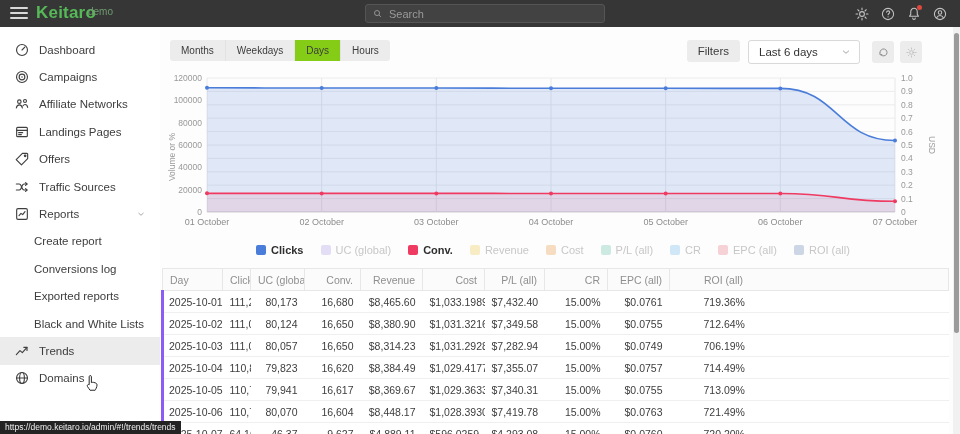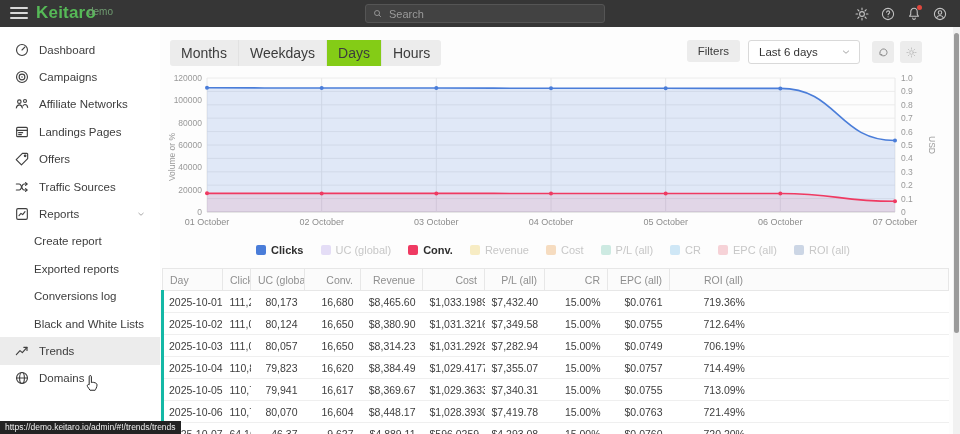--- a/index.html
+++ b/index.html
@@ -31,21 +31,21 @@
   .side-item .ic svg { width:16px; height:16px; stroke:#3f3f3f; fill:none; stroke-width:1.7; stroke-linecap:round; stroke-linejoin:round; }
   .side-item .chev { position:absolute; right:14px; top:9px; }
   .side-item .chev svg { width:10px; height:10px; stroke:#8a8a8a; fill:none; stroke-width:1.8; }
   .cursor-glyph { position:absolute; left:83px; top:374px; width:16px; height:18px; z-index:40; pointer-events:none; }
 
   
   .main { position:absolute; left:160px; top:27px; right:0; bottom:0; background:#fdfdfd; }
 
   .toolbar { position:absolute; left:10px; right:18px; top:13px; height:24px; }
   .tabs { position:absolute; left:0; top:0; display:flex; background:#ececec; border-radius:3px; overflow:hidden; }
-  .tab { padding:5px 11px; font-size:14px; color:#3c3c3c; border-right:1px solid #e2e2e2; cursor:pointer; white-space:nowrap; }
+  .tab { padding:5px 11px; font-size:10px; color:#3c3c3c; border-right:1px solid #e2e2e2; cursor:pointer; white-space:nowrap; }
   .tab:last-child { border-right:none;border-radius:8px; }
   .tab.active { background:#84cc16; }
   .btn { font-size:11.5px; color:#3c3c3c; background:#ececec; border:none; border-radius:3px; padding:5px 11px; cursor:pointer; font-family:"Liberation Sans",sans-serif; }
   .filters-btn { position:absolute; right:202px; top:0; }
   .period-select { position:absolute; right:82px; top:0; width:112px; height:24px; background:#fff; border:1px solid #d9d9d9; border-radius:3px; display:flex; align-items:center; padding-left:10px; font-size:11.5px; color:#333; cursor:pointer; }
   .period-select svg { position:absolute; right:8px; width:10px; height:10px; stroke:#777; fill:none; stroke-width:1.6; }
   .icon-btn { position:absolute; top:1px; width:22px; height:22px; background:#ececec; border-radius:3px; display:grid; place-items:center; cursor:pointer; }
   .icon-btn svg { width:13px; height:13px; fill:none; stroke-linecap:round; stroke-linejoin:round; }
   .refresh-btn { right:48px; } .refresh-btn svg { stroke:#8a8a8a; stroke-width:1.8; }
   .gear-btn { right:20px; } .gear-btn svg { stroke:#bdbdbd; stroke-width:1.6; }
@@ -55,21 +55,21 @@
   .lg-item { display:flex; align-items:center; gap:5px; cursor:pointer; }
   .lg-sw { width:10px; height:10px; border-radius:2px; }
   .lg-label { font-size:11px; color:#c7c7c7; }
   .lg-item.on .lg-label { color:#2e2e2e; font-weight:bold; }
 
   
   .report-table { position:absolute; left:1px; right:13px; top:241px; border-collapse:collapse; table-layout:fixed; width:786px; background:#fff; }
   .report-table th { height:22px; font-size:10.5px; font-weight:normal; color:#8f8f8f; background:#fbfbfb; border:1px solid #e7e7e7; border-left:none; padding:0 7px; white-space:nowrap; overflow:hidden; cursor:pointer; }
   .report-table th:first-child { border-left:1px solid #e7e7e7; }
   .report-table td { height:22px; font-size:10.5px; color:#3d3d3d; border-bottom:1px solid #efefef; padding:0 7px; white-space:nowrap; overflow:hidden; background:#fff; }
-  .report-table tr.row td:first-child { border-left:3px solid #14b8a6; padding-left:5px; }
+  .report-table tr.row td:first-child { border-left:3px solid #8b5cf6; padding-left:5px; }
   .al { text-align:left; } .ar { text-align:right; }
   .roi-col { padding-left:34px !important; }
   .green { color:#67b56c; }
 
   
   .scrollbar { position:absolute; right:0; top:27px; bottom:0; width:7px; background:#f1f1f1; z-index:25; }
   .scroll-thumb { position:absolute; right:1px; top:6px; width:5px; height:300px; background:#9b9b9b; border-radius:3px; cursor:pointer; }
   .statusbar { position:absolute; left:0; bottom:0; height:13px; background:#232323; color:#efefef; font-size:8.5px; line-height:13px; padding:0 5px; white-space:nowrap; z-index:50; }
 </style>
 </head>
@@ -175,24 +175,24 @@
           </svg></span>
         <span>Reports</span>
         <span class="chev"><svg viewBox="0 0 24 24">
             <path d="M6 9.5l6 5.5 6-5.5"></path>
           </svg></span>
       </div>
       <div class="side-item sub">
         <span>Create report</span>
       </div>
       <div class="side-item sub">
+        <span>Conversions log</span>
+      </div>
+      <div class="side-item sub">
         <span>Exported reports</span>
-      </div>
-      <div class="side-item sub">
-        <span>Conversions log</span>
       </div>
       <div class="side-item sub">
         <span>Black and White Lists</span>
       </div>
       <div class="side-item active">
         <span class="ic"><svg viewBox="0 0 24 24">
             <path d="M3.5 17.5l5.5-6 3.5 3 7-8"></path>
             <path d="M14.7 6.5h4.8v4.8"></path>
           </svg></span>
         <span>Trends</span>

